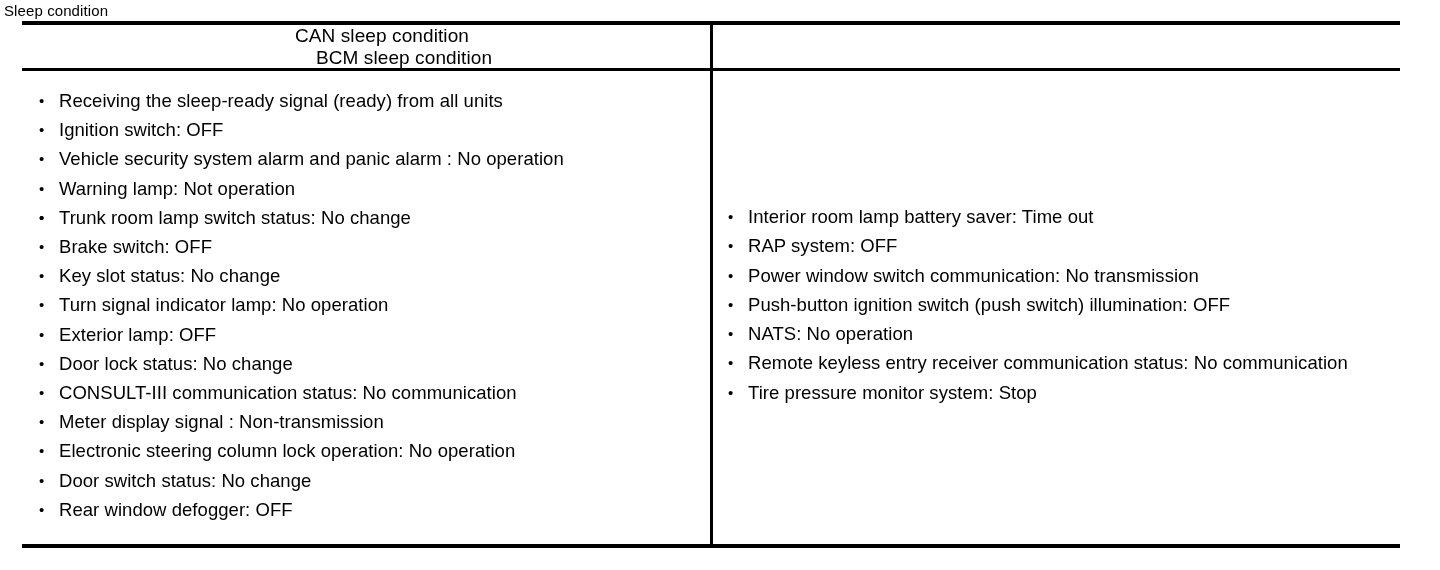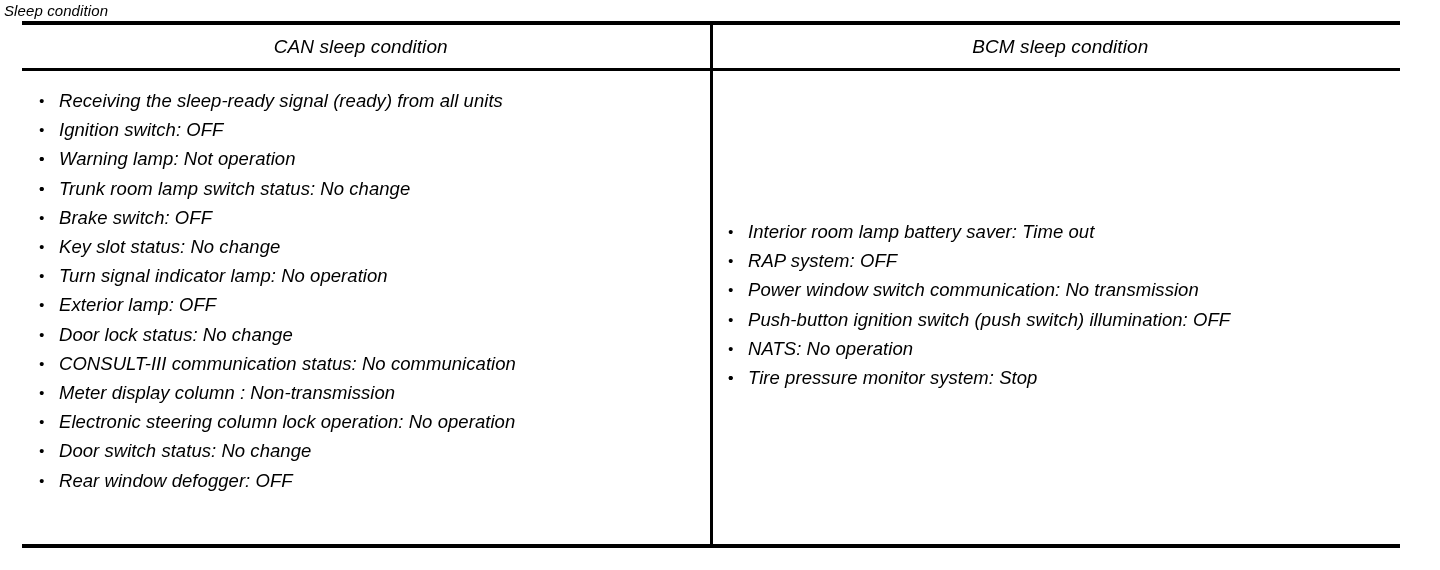--- a/index.html
+++ b/index.html
@@ -13,21 +13,20 @@
     height: 570px;
     font-family: "Liberation Sans", sans-serif;
     color: #000000;
     overflow: hidden;
   }
 
   .page {
     position: relative;
     width: 1340px;
     height: 570px;
-    font-style: italic;
   }
 
   
   .caption {
     position: absolute;
     left: 4px;
     top: 1px;
     font-size: 15px;
     line-height: 19px;
     letter-spacing: 0.1px;
@@ -59,25 +58,26 @@
     top: 0px;
     left: 688px;
     width: 3px;
     height: 527px;
     background: #000000;
   }
 
   
   .head-row {
     position: absolute;
-    left: 0;
+    left: 16px;
     top: 4px;
     width: 100%;
     height: 43px;
     display: flex;
+    flex-direction: column;
   }
   .head-cell {
     display: flex;
     align-items: center;
     justify-content: center;
     font-size: 19px;
     line-height: 22px;
     letter-spacing: 0.1px;
     box-sizing: border-box;
   }
@@ -152,45 +152,45 @@
       <div class="head-cell left">CAN sleep condition</div>
       <div class="head-cell right">BCM sleep condition</div>
     </div>
 
     <div class="body-row">
 
       <div class="body-cell left">
         <ul class="items left-list">
           <li><span class="bullet">•</span><span class="txt">Receiving the sleep-ready signal (ready) from all units</span></li>
           <li><span class="bullet">•</span><span class="txt">Ignition switch: OFF</span></li>
-          <li><span class="bullet">•</span></li>
+          <li><span class="bullet">•</span><span class="txt">Vehicle security system alarm and panic alarm : No operation</span></li>
           <li><span class="bullet">•</span><span class="txt">Warning lamp:  Not operation</span></li>
           <li><span class="bullet">•</span></li>
           <li><span class="bullet">•</span><span class="txt">Trunk room lamp switch status:  No change</span></li>
           <li><span class="bullet">•</span><span class="txt">Brake switch:  OFF</span></li>
           <li><span class="bullet">•</span><span class="txt">Key slot status:  No change</span></li>
           <li><span class="bullet">•</span><span class="txt">Turn signal indicator lamp:  No operation</span></li>
           <li><span class="bullet">•</span><span class="txt">Exterior lamp:  OFF</span></li>
           <li><span class="bullet">•</span><span class="txt">Door lock status:  No change</span></li>
           <li><span class="bullet">•</span><span class="txt">CONSULT-III communication status: No communication</span></li>
-          <li><span class="bullet">•</span><span class="txt">Meter display column : Non-transmission</span></li>
+          <li><span class="bullet">•</span><span class="txt">Meter display signal : Non-transmission</span></li>
           <li><span class="bullet">•</span><span class="txt">Electronic steering column lock operation:  No operation</span></li>
           <li><span class="bullet">•</span><span class="txt">Door switch status:  No change</span></li>
           <li><span class="bullet">•</span><span class="txt">Rear window defogger:  OFF</span></li>
         </ul>
       </div>
 
       <div class="body-cell right">
         <ul class="items right-list">
           <li><span class="bullet">•</span><span class="txt">Interior room lamp battery saver:  Time out</span></li>
           <li><span class="bullet">•</span><span class="txt">RAP system:  OFF</span></li>
           <li><span class="bullet">•</span><span class="txt">Power window switch communication:  No transmission</span></li>
           <li><span class="bullet">•</span><span class="txt">Push-button ignition switch (push switch) illumination:  OFF</span></li>
           <li><span class="bullet">•</span><span class="txt">NATS: No operation</span></li>
-          <li><span class="bullet">•</span></li>
+          <li><span class="bullet">•</span><span class="txt">Remote keyless entry receiver communication status:  No communication</span></li>
           <li><span class="bullet">•</span><span class="txt">Tire pressure monitor system:  Stop</span></li>
         </ul>
       </div>
 
     </div>
 
   </div>
 
 </div>
 

